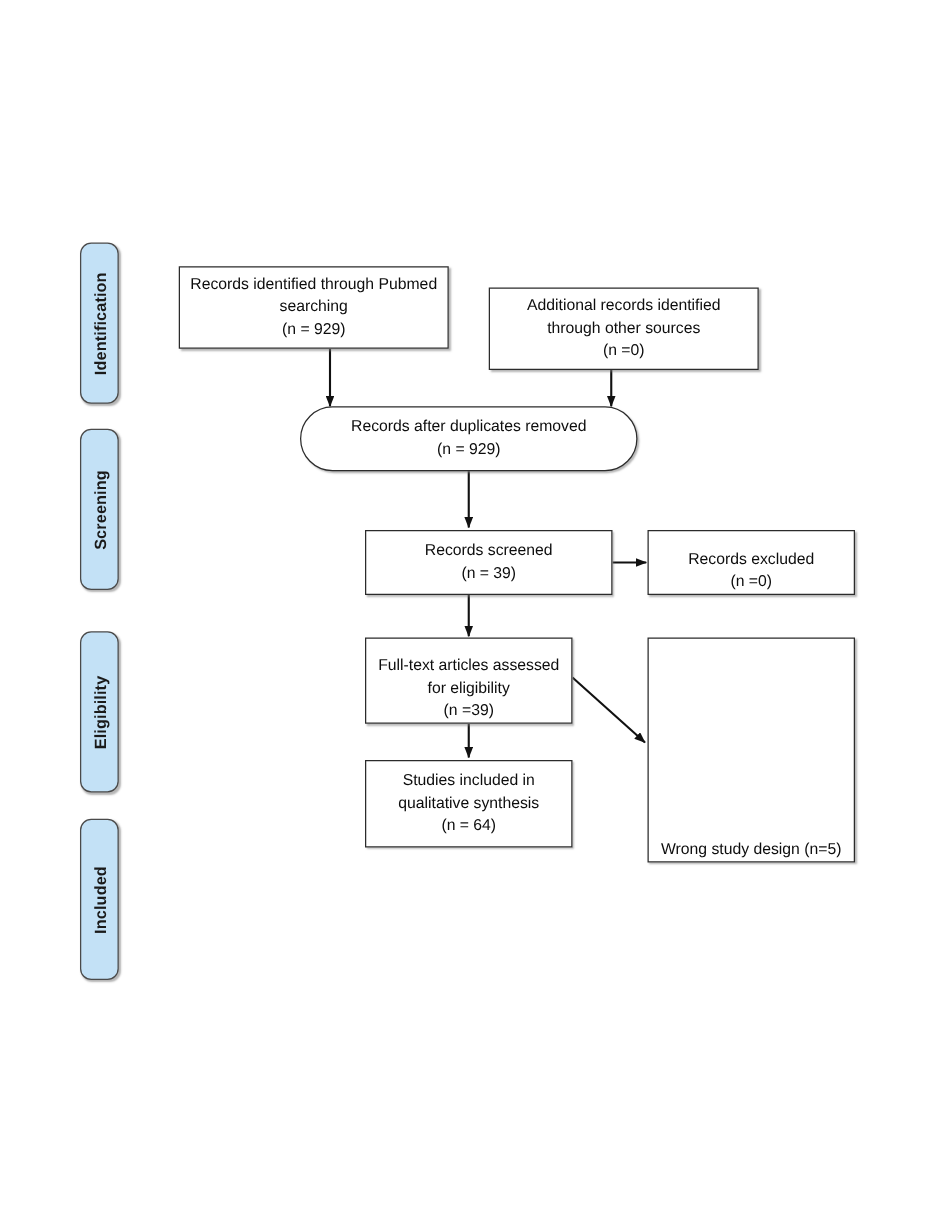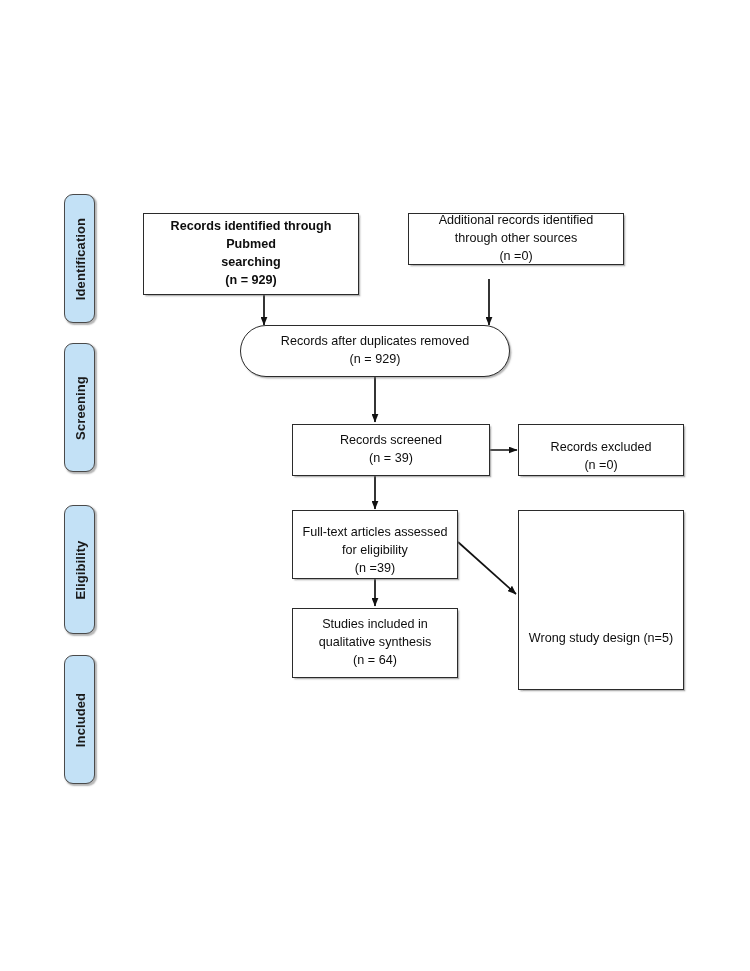--- a/index.html
+++ b/index.html
@@ -49,21 +49,21 @@
     position: absolute;
     box-sizing: border-box;
     background: #ffffff;
     border: 1.1px solid #2b2b2b;
     box-shadow: 1.5px 1.5px 1.5px rgba(120,120,120,0.55);
     display: flex;
     align-items: center;
     justify-content: center;
   }
   .flow-box.align-top-third {
-    align-items: center;
+    align-items: flex-end;
   }
   .box-text {
     font-size: 12.6px;
     line-height: 1.42;
     color: #0d0d0d;
     text-align: center;
     padding: 0 7px;
     white-space: pre-line;
   }
   .flow-box.align-top-third .box-text {
@@ -113,27 +113,27 @@
     <div class="stage-pill" style="left:64px; top:343px; width:31px; height:129px;">
       <span class="stage-pill-label">Screening</span>
     </div>
     <div class="stage-pill" style="left:64px; top:505px; width:31px; height:129px;">
       <span class="stage-pill-label">Eligibility</span>
     </div>
     <div class="stage-pill" style="left:64px; top:655px; width:31px; height:129px;">
       <span class="stage-pill-label">Included</span>
     </div>
 
-    <div class="flow-box" style="left:143px; top:213px; width:216px; height:82px;font-weight:bold;">
+    <div class="flow-box" style="left:143px; top:213px; width:216px; height:66px;">
       <span class="box-text">Records identified through Pubmed
 searching
 (n =  929)</span>
     </div>
 
-    <div class="flow-box" style="left:391px; top:213px; width:216px; height:52px;margin-left:17px;">
+    <div class="flow-box" style="left:391px; top:230px; width:216px; height:66px;">
       <span class="box-text">Additional records identified
 through other sources
 (n =0)</span>
     </div>
 
     <div class="flow-box" style="left:240px; top:325px; width:270px; height:52px;border-radius:26px;">
       <span class="box-text">Records after duplicates removed
 (n = 929)</span>
     </div>
 

